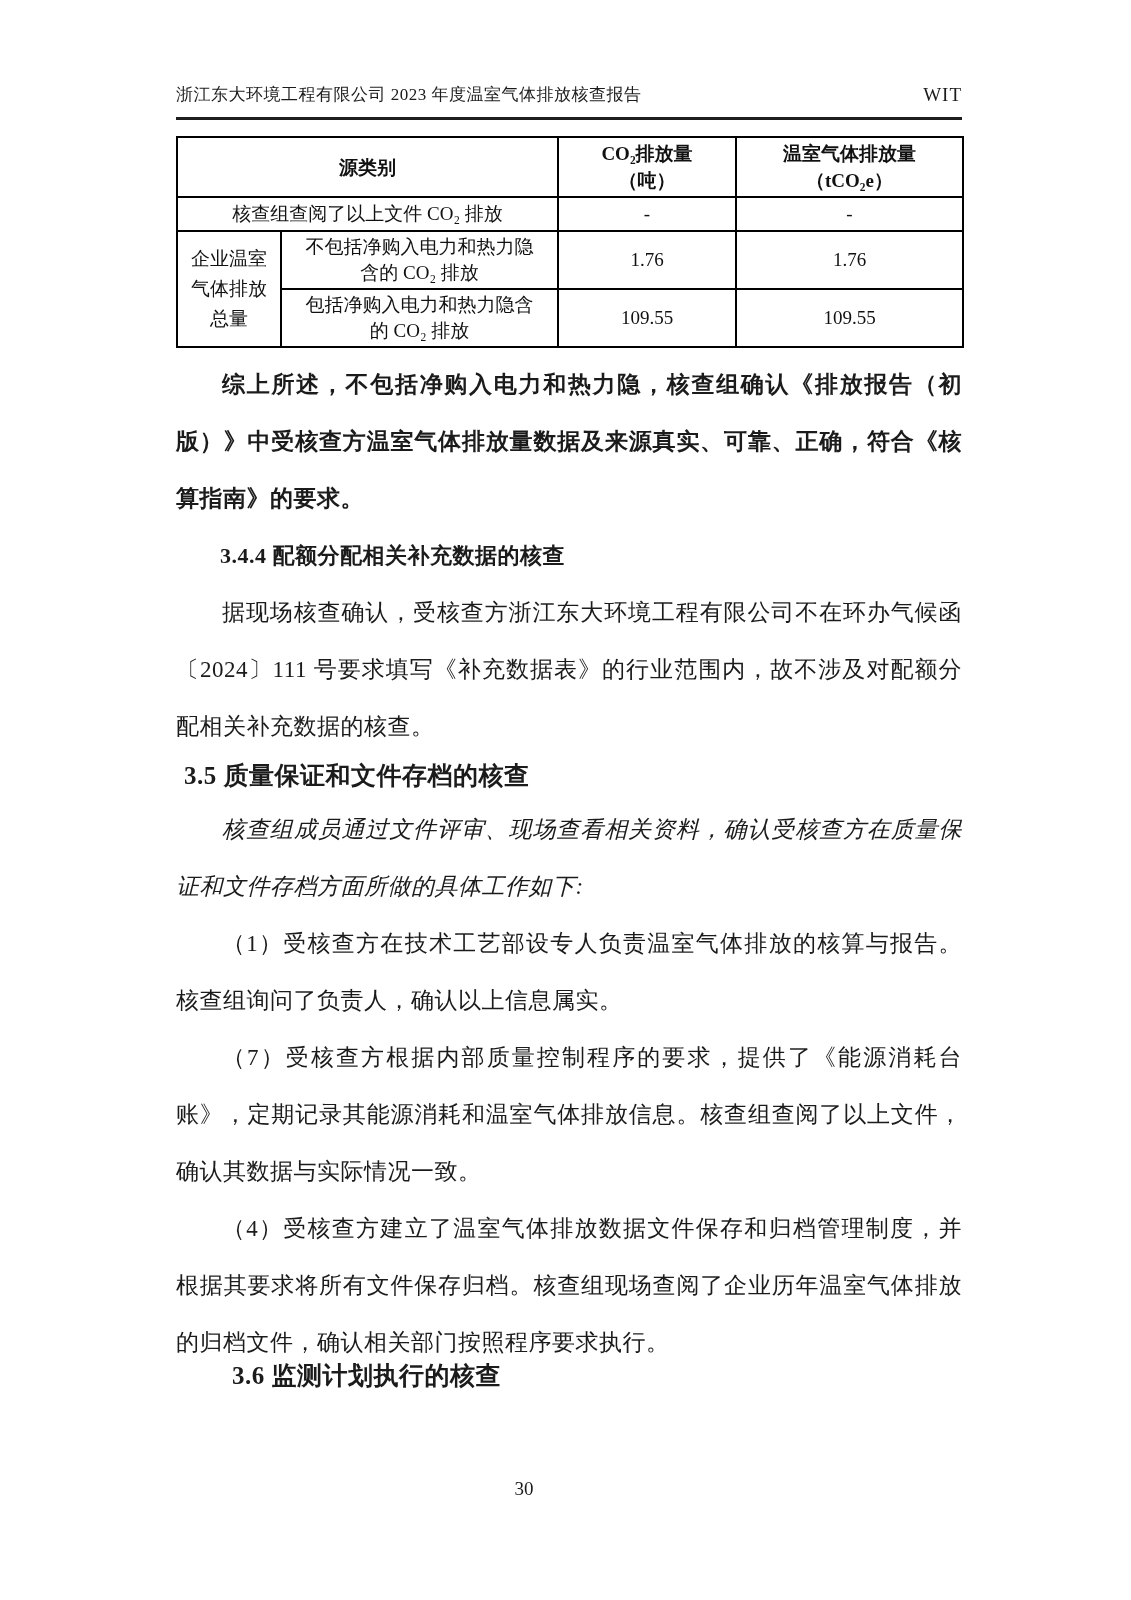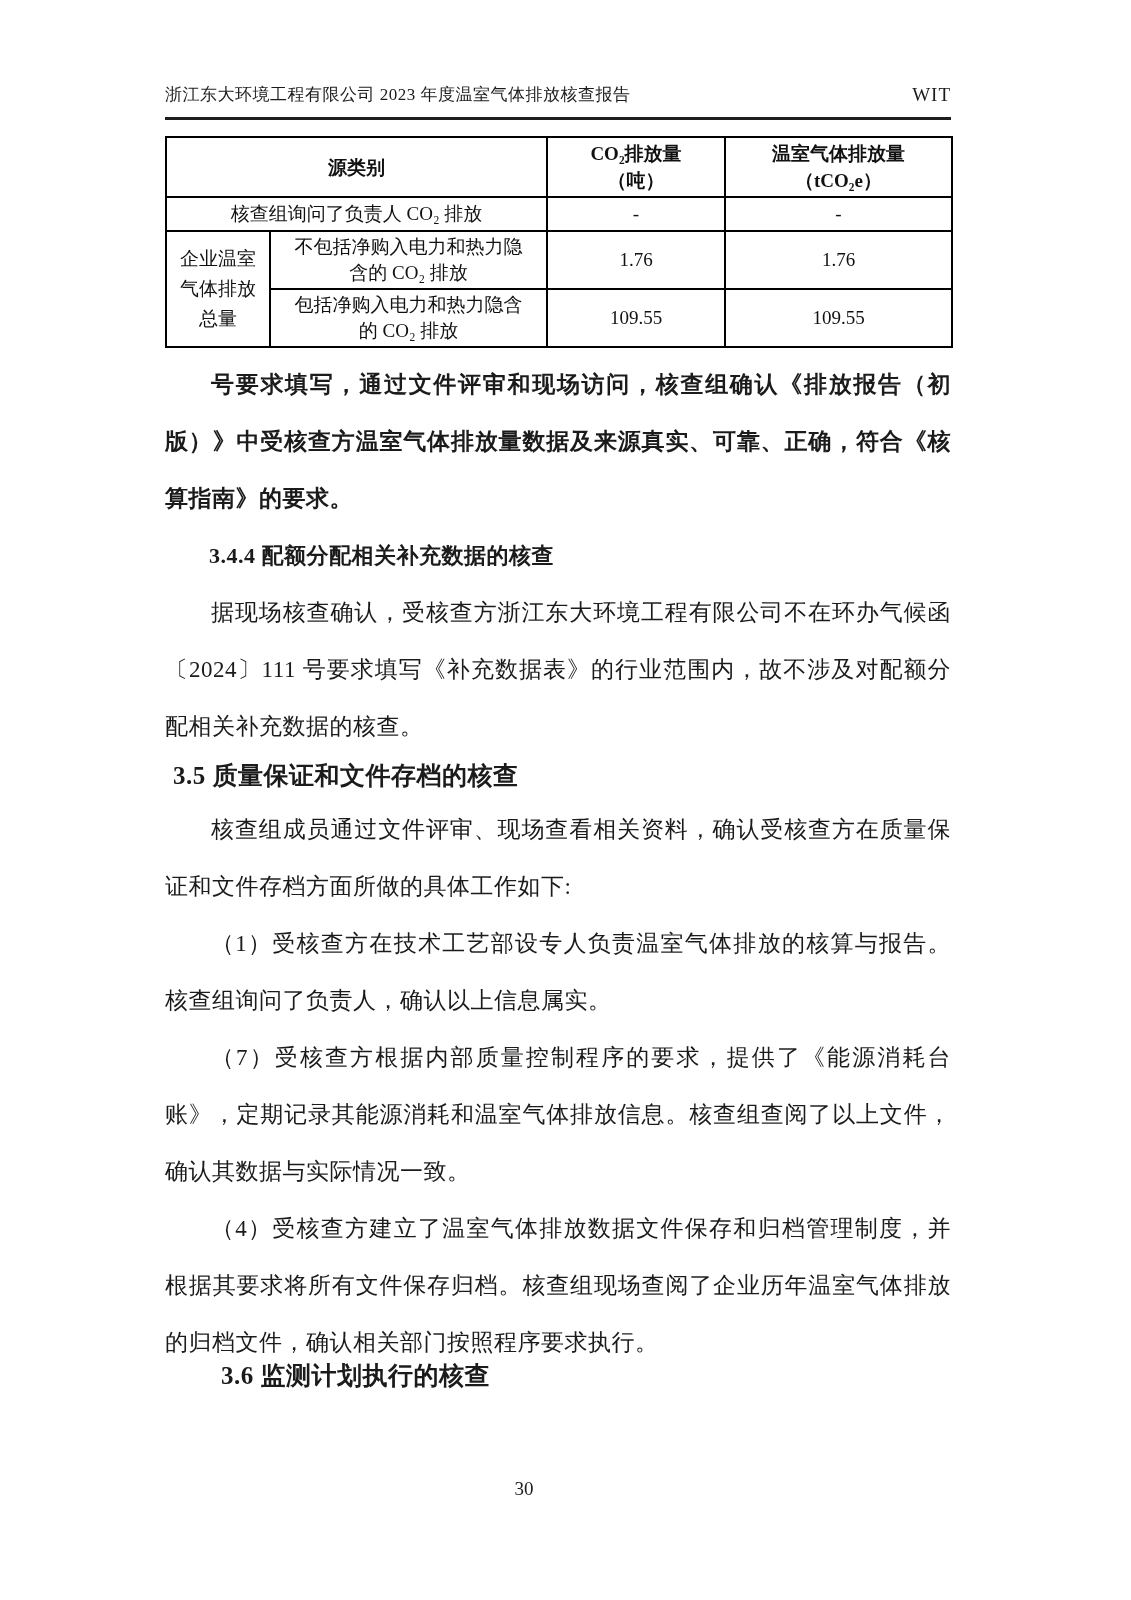--- a/index.html
+++ b/index.html
@@ -1,21 +1,21 @@
 <!DOCTYPE html>
 <html><head>
 <meta charset="utf-8">
 <style>
   html,body { margin:0; padding:0; background:#ffffff; }
   .page {
     position:relative; width:1131px; height:1600px; background:#ffffff;
     font-family:"Liberation Serif","DejaVu Serif",serif; color:#1b1b1b;
     overflow:hidden;
   }
-  .content { position:absolute; left:165px; top:84px; width:786px; }
+  .content { position:absolute; left:176px; top:84px; width:786px; }
 
   
   .doc-header {
     display:flex; justify-content:space-between; align-items:flex-end;
     font-size:17px; line-height:22px; letter-spacing:0.5px;
     border-bottom:3px solid #1e1e1e; padding-bottom:11px;
   }
   .doc-header .brand { font-size:19px; font-weight:400; letter-spacing:1px; }
 
   
@@ -44,21 +44,21 @@
   .para.bold { font-weight:700; margin-top:8px; }
   h3.sub {
     margin:0; font-size:22px; font-weight:700; line-height:57px;
     padding-left:44px; letter-spacing:0.5px;
   }
   h2.sec {
     margin:8px; font-size:25px; font-weight:700; line-height:26px;
     letter-spacing:0.5px;
   }
   h2.sec.indent { padding-left:48px; margin-top:-8px; }
-  .gap12 { margin-top:12px; }
+  .gap12 { margin-top:12px;font-style:italic; }
 
   .pageno {
     position:absolute; left:0; width:1048px; top:1478px;
     text-align:center; font-size:19px; color:#1b1b1b;
   }
 </style>
 </head>
 <body>
 
 <div class="page">
@@ -78,41 +78,41 @@
       </colgroup>
       <tbody>
           <tr class="hd">
         <th colspan="2">源类别</th>
         <th>CO₂排放量
 （吨）</th>
         <th>温室气体排放量
 （tCO₂e）</th>
       </tr>
       <tr class="r1">
-        <td colspan="2">核查组询问了负责人 CO₂ 排放</td>
+        <td colspan="2">核查组查阅了以上文件 CO₂ 排放</td>
         <td>-</td>
         <td>-</td>
       </tr>
       <tr class="r2">
         <td rowspan="2" class="grp">企业温室气体排放总量</td>
         <td class="lbl">不包括净购入电力和热力隐
 含的 CO₂ 排放</td>
         <td>1.76</td>
         <td>1.76</td>
       </tr>
       <tr class="r3">
         <td class="lbl">包括净购入电力和热力隐含
 的 CO₂ 排放</td>
         <td>109.55</td>
         <td>109.55</td>
       </tr>
     </tbody>
       </table>
 
-    <p class="para bold">号要求填写，通过文件评审和现场访问，核查组确认《排放报告（初版）》中受核查方温室气体排放量数据及来源真实、可靠、正确，符合《核算指南》的要求。</p>
+    <p class="para bold">综上所述，不包括净购入电力和热力隐，核查组确认《排放报告（初版）》中受核查方温室气体排放量数据及来源真实、可靠、正确，符合《核算指南》的要求。</p>
 
     <h3 class="sub">3.4.4 配额分配相关补充数据的核查</h3>
 
     <p class="para">据现场核查确认，受核查方浙江东大环境工程有限公司不在环办气候函〔2024〕111 号要求填写《补充数据表》的行业范围内，故不涉及对配额分配相关补充数据的核查。</p>
 
     <h2 class="sec">3.5 质量保证和文件存档的核查</h2>
 
     <p class="para gap12">核查组成员通过文件评审、现场查看相关资料，确认受核查方在质量保证和文件存档方面所做的具体工作如下:</p>
 
     <p class="para">（1）受核查方在技术工艺部设专人负责温室气体排放的核算与报告。核查组询问了负责人，确认以上信息属实。</p>

